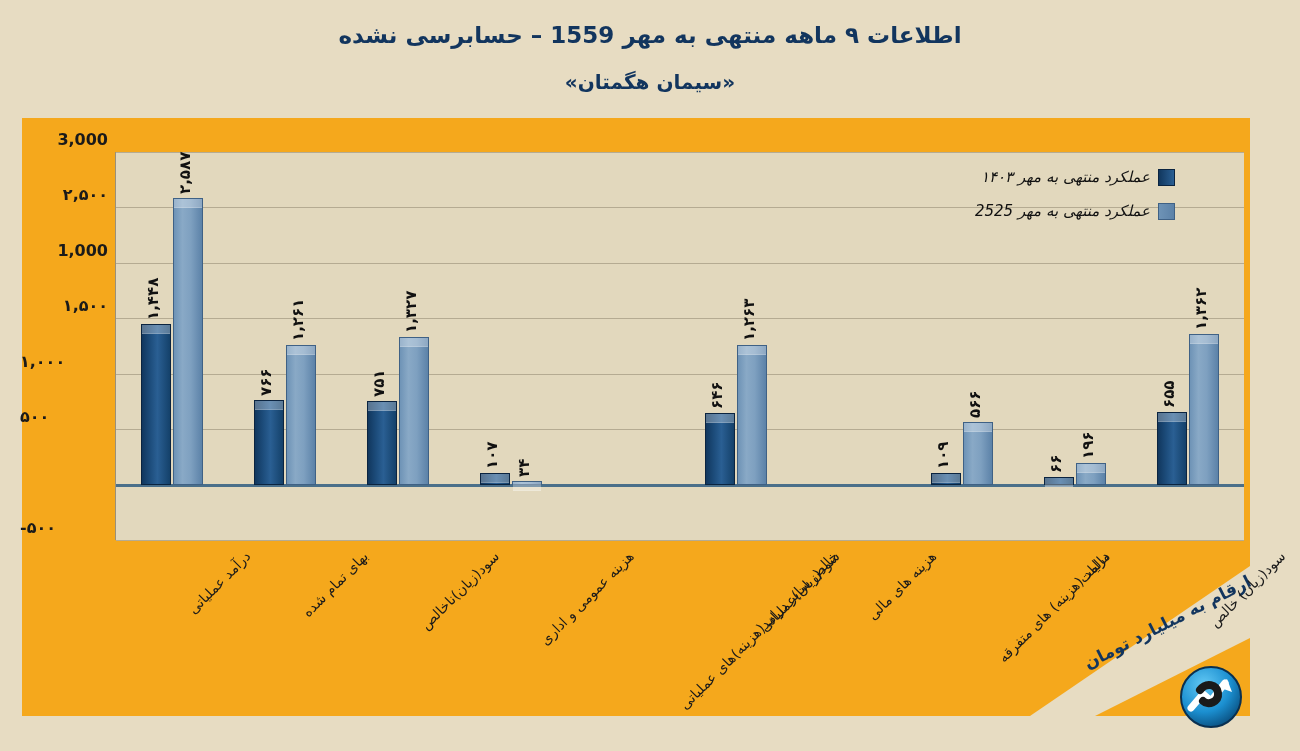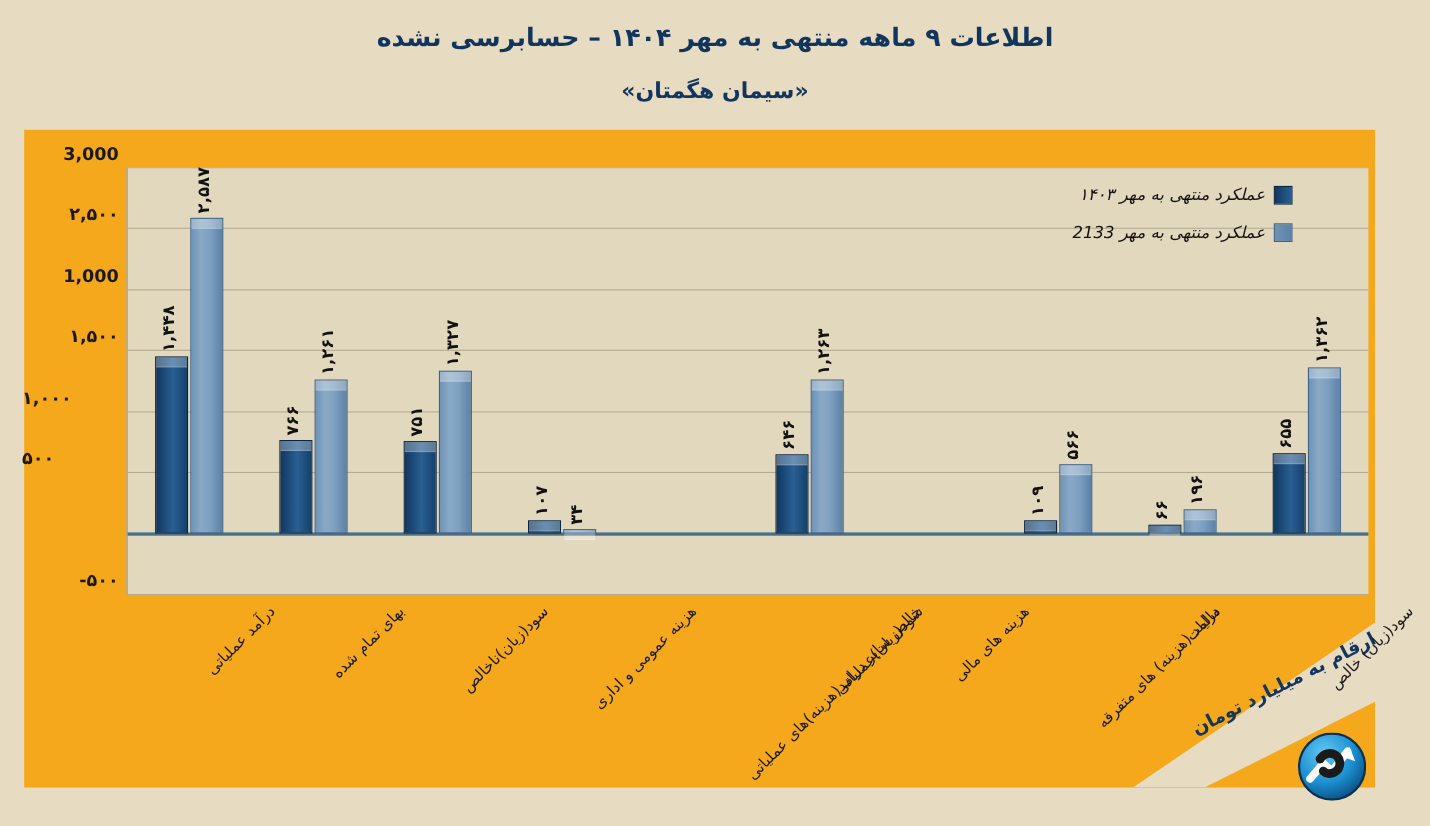--- a/index.html
+++ b/index.html
@@ -116,37 +116,37 @@
     font-size:17px;font-weight:bold;color:#12355e;direction:rtl;white-space:nowrap;
     transform-origin:50% 50%;
     transform:rotate(-27deg);
   }
   #brandmark{position:absolute;left:1180px;top:666px;width:62px;height:62px;}
 </style>
 </head>
 <body>
 
 <div id="header">
-  <div id="title">اطلاعات  ۹ ماهه منتهی به مهر ۱۴۰۴ – حسابرسی نشده</div>
+  <div id="title">اطلاعات  ۹ ماهه منتهی به مهر 1559 – حسابرسی نشده</div>
   <div id="subtitle">«سیمان هگمتان»</div>
 </div>
 
 <div id="panel">
   <div id="notch"></div>
   <div id="notch2"></div>
 </div>
 
 <div id="yaxis">
     <div class="ytick" style="position: absolute; left: 20px; width: 88px; text-align: right; top: 141px; right: auto;">3,000</div>
     <div class="ytick" style="position: absolute; left: 20px; width: 88px; text-align: right; top: 196.429px; right: auto;">۲,۵۰۰</div>
     <div class="ytick" style="position: absolute; left: 20px; width: 88px; text-align: right; top: 251.857px; right: auto;">1,000</div>
     <div class="ytick" style="position: absolute; left: 20px; width: 88px; text-align: right; top: 307.286px; right: auto;">۱,۵۰۰</div>
     <div class="ytick" style="position: absolute; left: 20px; width: 88px; text-align: left; top: 362.714px; right: auto;">۱,۰۰۰</div>
     <div class="ytick" style="position: absolute; left: 20px; width: 88px; text-align: left; top: 418.143px; right: auto;">۵۰۰</div>
-    <div class="ytick" style="position: absolute; left: 20px; width: 88px; text-align: right; top: 529px; right: auto;">-۵۰۰</div>
+    <div class="ytick" style="position: absolute; left: 20px; width: 88px; top: 529px; right: auto;">-۵۰۰</div>
   </div>
 
 <div id="plot">
     <div class="gridline" style="top: 388px;"></div>
     <div class="zeroline" style="top: 331.571px;"></div>
     <div class="gridline" style="top: 277.143px;"></div>
     <div class="gridline" style="top: 221.714px;"></div>
     <div class="gridline" style="top: 166.286px;"></div>
     <div class="gridline" style="top: 110.857px;"></div>
     <div class="gridline" style="top: 55.4286px;"></div>
@@ -267,21 +267,21 @@
     </div>
   </div>
 
 <div id="legend">
   <div class="legrow">
     <span class="legswatch s0"></span>
     <span class="legtext">عملکرد منتهی به مهر ۱۴۰۳</span>
   </div>
   <div class="legrow">
     <span class="legswatch s1"></span>
-    <span class="legtext">عملکرد منتهی به مهر 2133</span>
+    <span class="legtext">عملکرد منتهی به مهر 2525</span>
   </div>
 </div>
 
 <div id="footnote">ارقام به میلیارد تومان</div>
 <div id="brandmark">
   <svg width="62" height="62" viewBox="0 0 62 62" xmlns="http://www.w3.org/2000/svg">
     <defs>
       <radialGradient id="bg" cx="38%" cy="30%" r="75%">
         <stop offset="0%" stop-color="#63c9f5"></stop>
         <stop offset="60%" stop-color="#1b8fd0"></stop>

